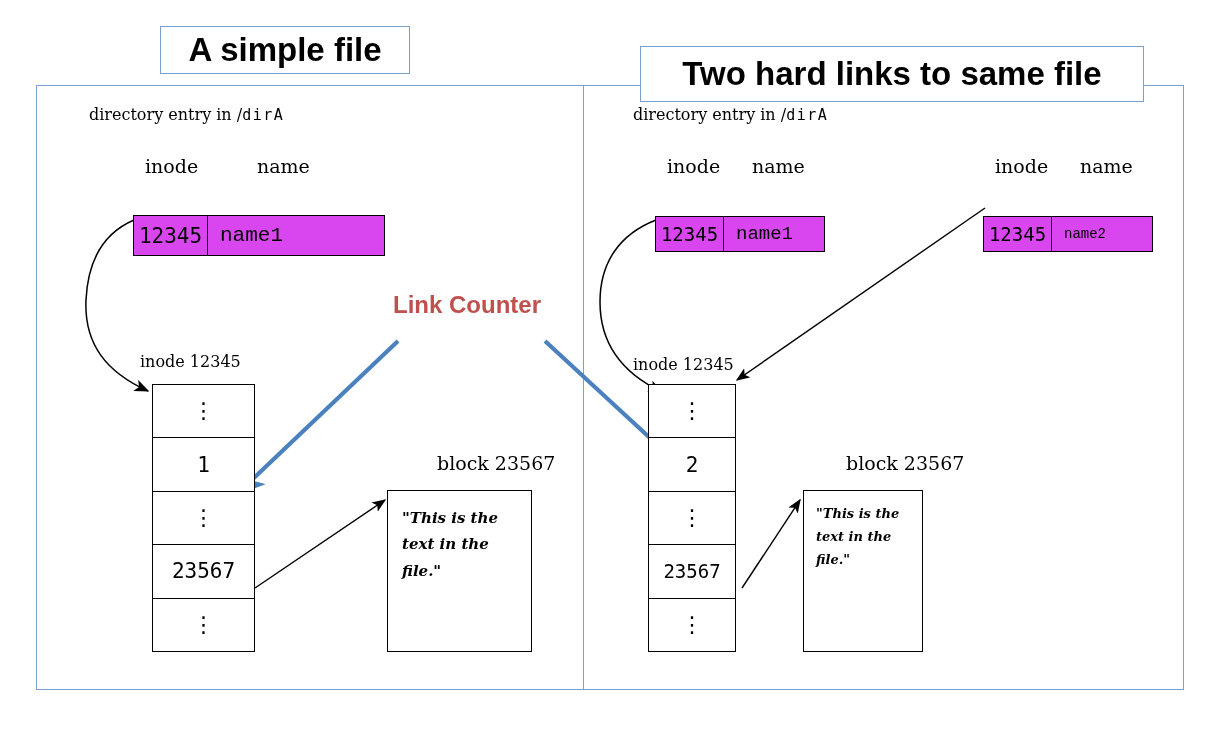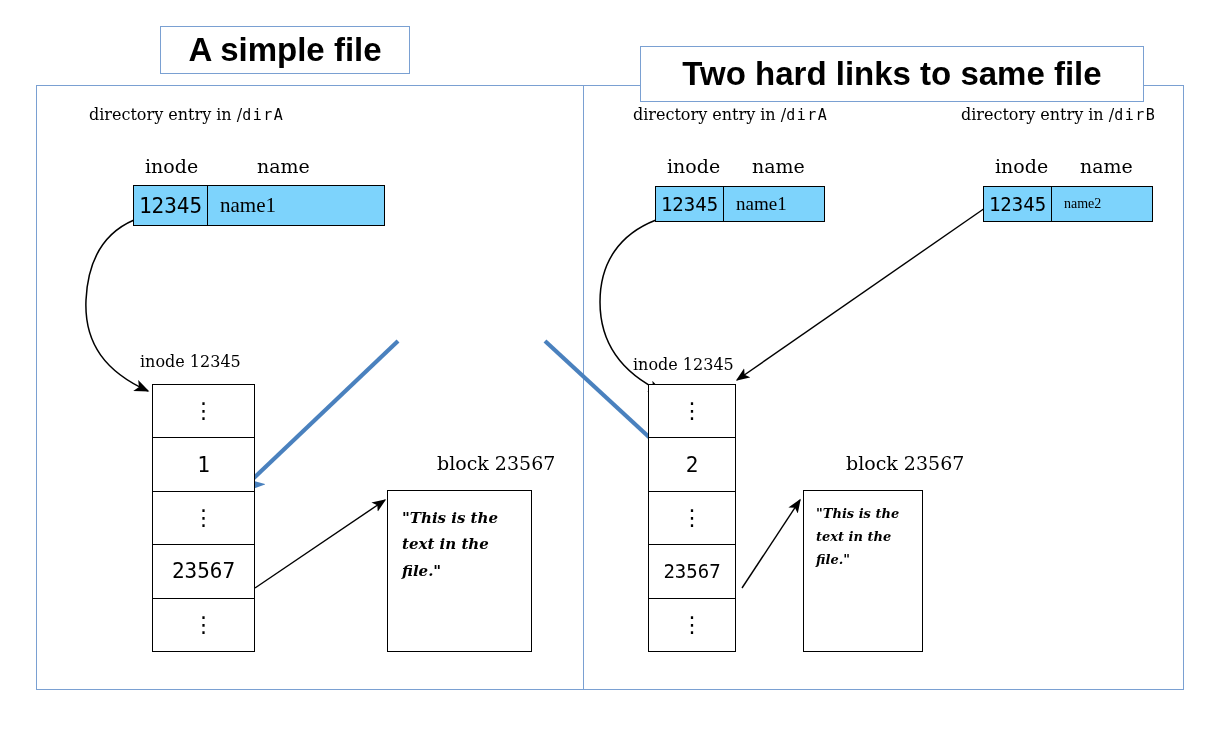--- a/index.html
+++ b/index.html
@@ -50,38 +50,39 @@
   .dir-label .mono{font-size:15px;letter-spacing:1.5px;}
 
   .colhead{font-size:19px;}
   .inode-cap{font-size:16px;}
   .block-cap{font-size:19px;}
 
   
   .dir-table{
     position:absolute;
     border:1.6px solid #000;
-    background:#7dd3fc;
+    background:#d946ef;
     display:flex;
     box-sizing:border-box;
     z-index:3;
+    margin-top:30px;
   }
   .dir-table .cell-inode{
     border-right:1.6px solid #000;
     box-sizing:border-box;
     display:flex;align-items:center;justify-content:center;
     font-family:"DejaVu Sans Mono",monospace;
     font-size:21px;
     letter-spacing:0px;
   }
   .dir-table .cell-name{
     flex:1;
     display:flex;align-items:center;
     padding-left:12px;
-    font-family:Liberation Serif, serif;
+    font-family:Liberation Mono, monospace;
     font-size:21px;
   }
 
   
   .inode-table{
     position:absolute;
     border:1.8px solid #000;
     background:#fff;
     box-sizing:border-box;
     display:flex;flex-direction:column;
@@ -205,36 +206,34 @@
   </div>
 
   <div class="lbl block-cap" style="left:437px;top:452px;">block 23567</div>
 
   <div class="block-box" style="left:387px;top:490px;width:145px;height:162px;">
     <div class="btext">"This is the</div>
     <div class="btext">text in the</div>
     <div class="btext">file."</div>
   </div>
 
+  <div id="link-counter">Link Counter</div>
 
   <div class="lbl dir-label" style="left:609px;top:105px;">
     <span>directory entry in /</span><span class="mono">dirA</span>
   </div>
 
   <div class="lbl colhead" style="left:667px;top:155px;">inode</div>
   <div class="lbl colhead" style="left:752px;top:155px;">name</div>
 
   <div class="dir-table" style="left:655px;top:186px;width:170px;height:36px;">
     <div class="cell-inode" style="width:68px;font-size:19px;">12345</div>
     <div class="cell-name" style="font-size:19px;">name1</div>
   </div>
 
-  <div class="lbl dir-label" style="left:937px;top:105px;">
-    <span>directory entry in /</span><span class="mono">dirB</span>
-  </div>
 
   <div class="lbl colhead" style="left:995px;top:155px;">inode</div>
   <div class="lbl colhead" style="left:1080px;top:155px;">name</div>
 
   <div class="dir-table" style="left:983px;top:186px;width:170px;height:36px;">
     <div class="cell-inode" style="width:68px;font-size:19px;">12345</div>
     <div class="cell-name" style="font-size:14px;">name2</div>
   </div>
 
   <div class="lbl inode-cap" style="left:633px;top:355px;">inode 12345</div>

